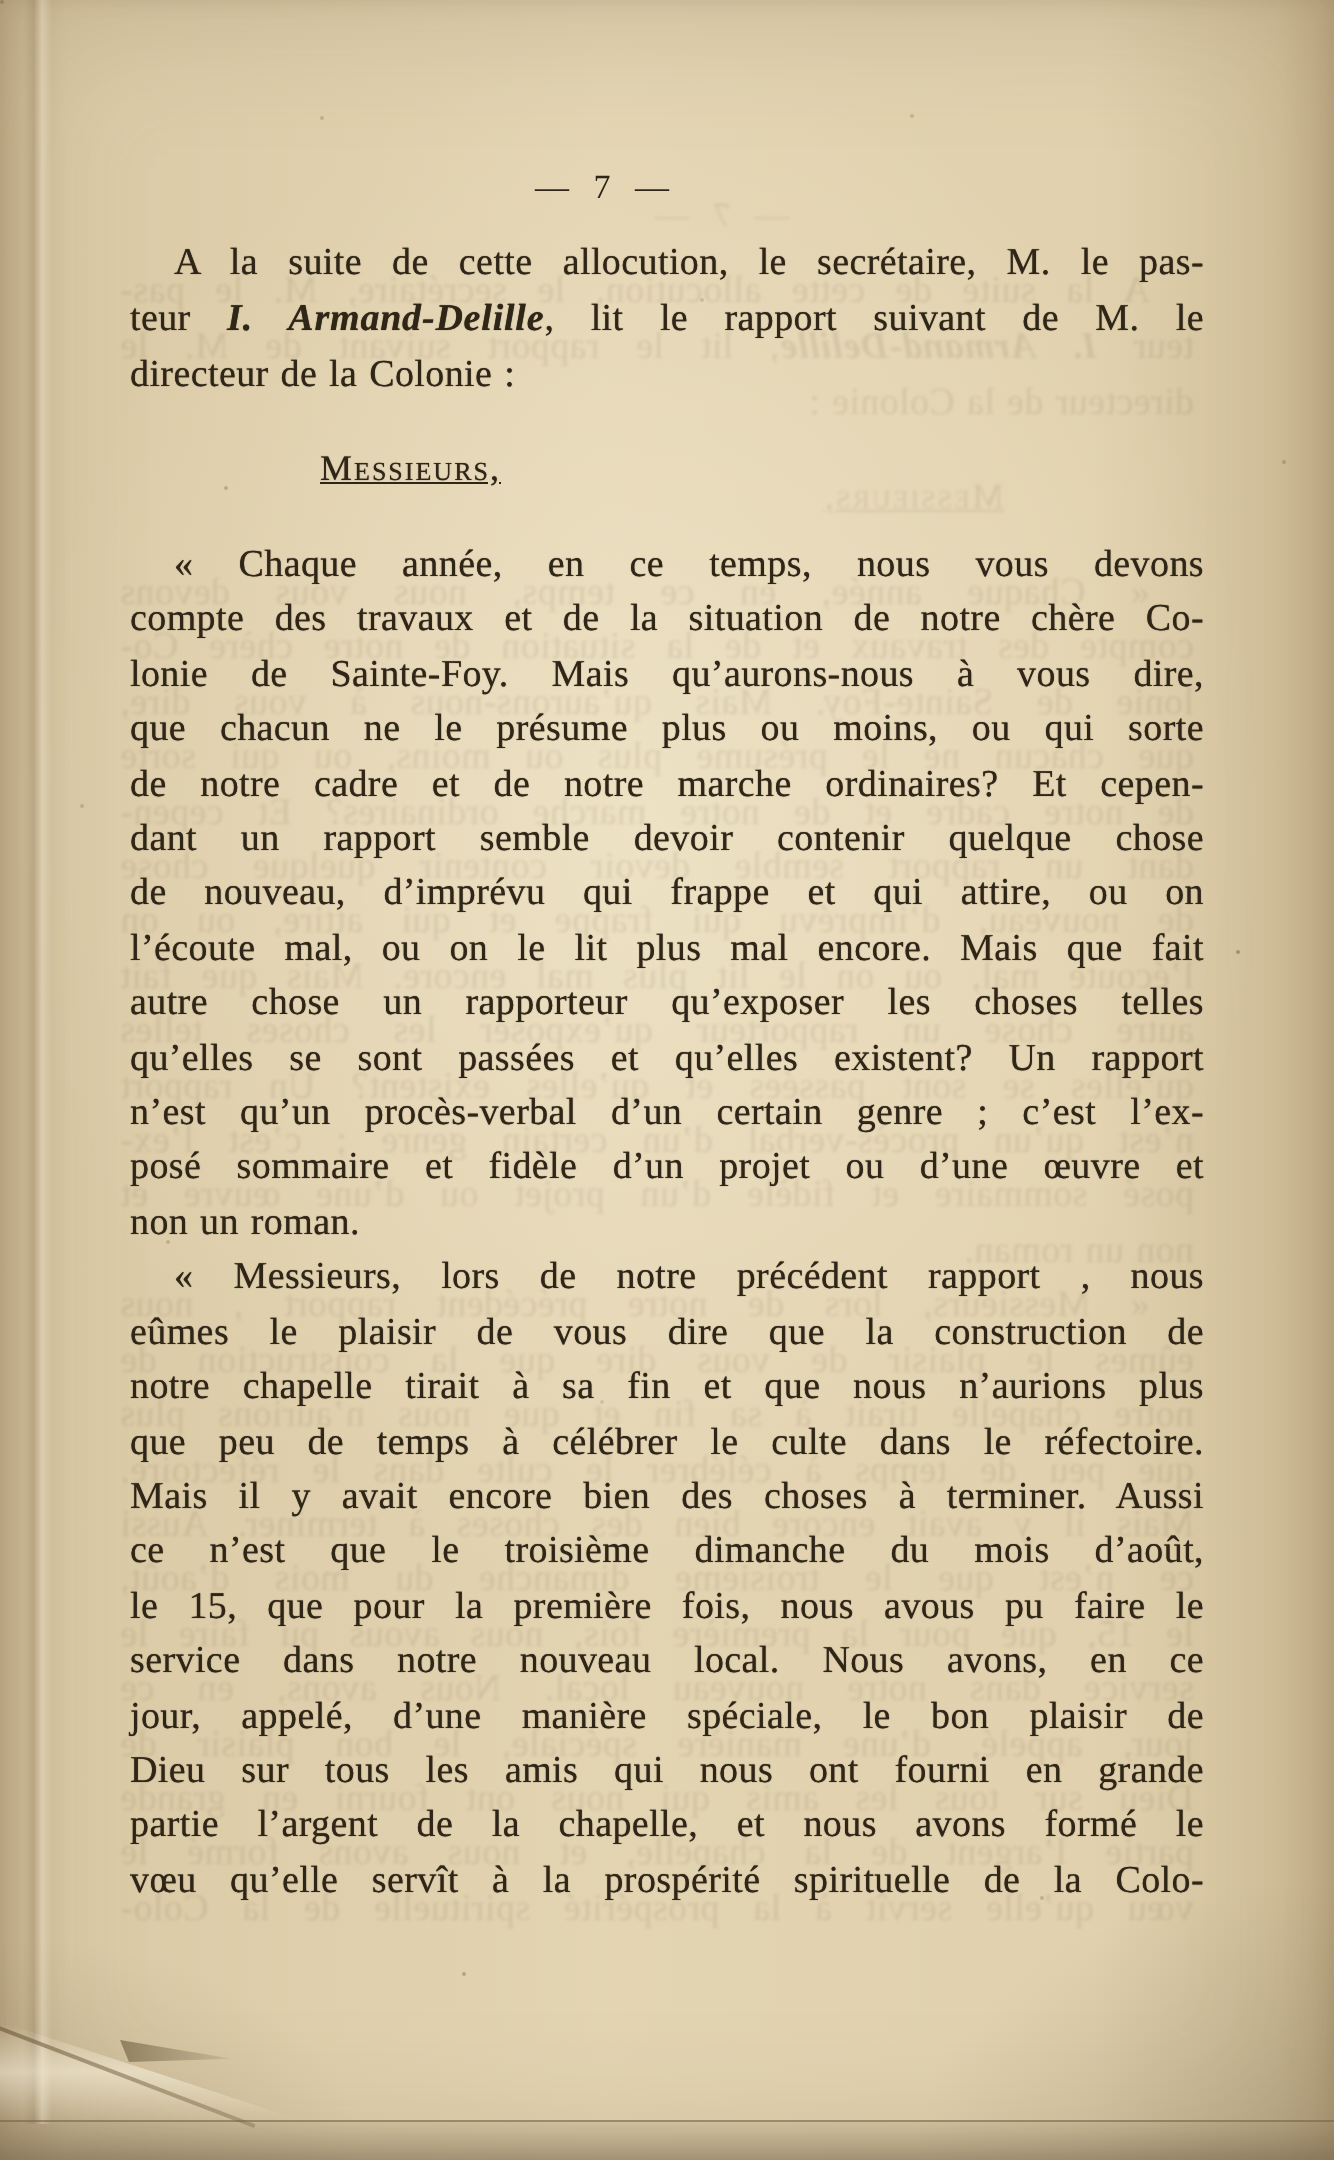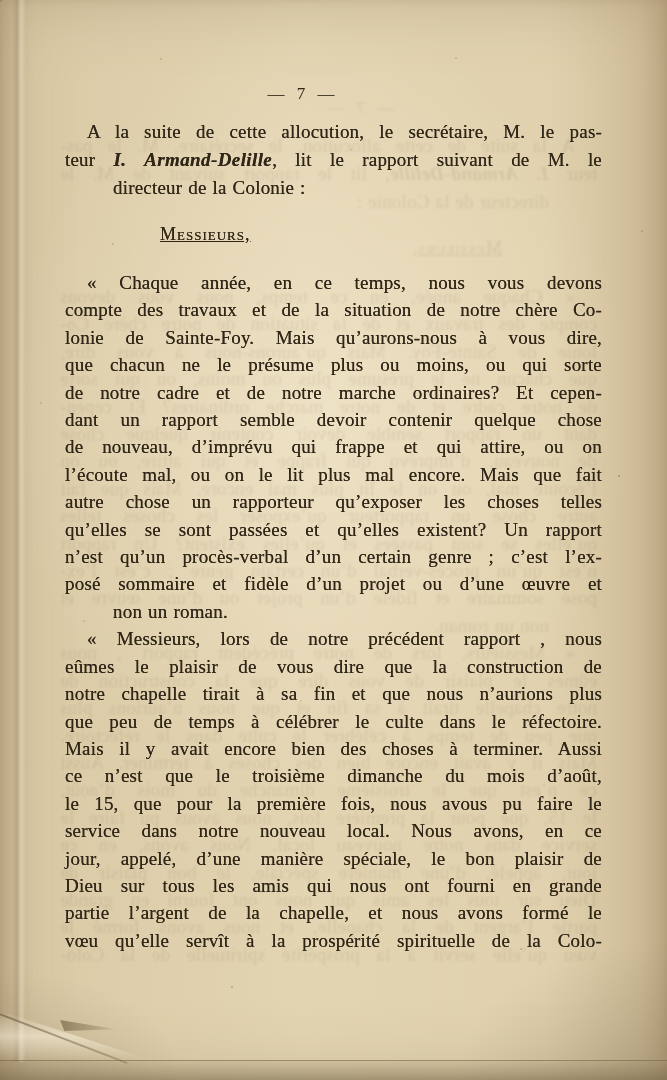--- a/index.html
+++ b/index.html
@@ -66,21 +66,21 @@
     width:100%; text-align:center; transform:translateX(-32px);
     font-size:17px; letter-spacing:1px; word-spacing:6px; height:20px;
   }
   .ln {
     font-size:19px; line-height:27.4px; letter-spacing:0.2px; word-spacing:1px;
     text-shadow:0 0 0.5px rgba(45,34,22,0.85);
     white-space:normal;
   }
   .intro .ln { line-height:28px; }
   .jl { text-align:justify; text-align-last:justify; }
-  .nl { text-align:right; text-align-last:left;margin-left:48px; }
+  .nl { text-align:right; text-align-last:left; }
   .ind { padding-left:22px; }
   .intro { margin-top:14px; }
   .name-italic { font-style:italic; font-weight:bold; letter-spacing:0.4px; }
   .salutation {
     margin-top:22px; margin-left:95px;
     font-size:18px; font-variant:small-caps; letter-spacing:1px;
     text-shadow:0 0 0.5px rgba(45,34,22,0.85);
     text-decoration:underline;
   }
   .para2 { margin-top:24px; }

